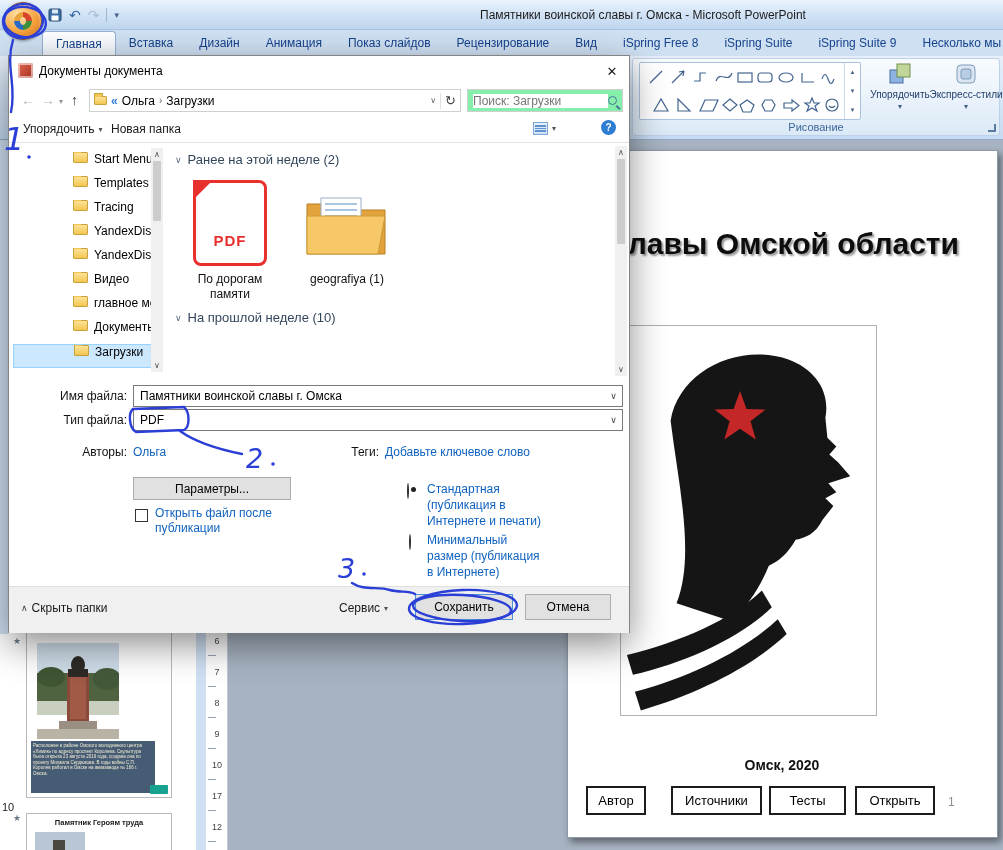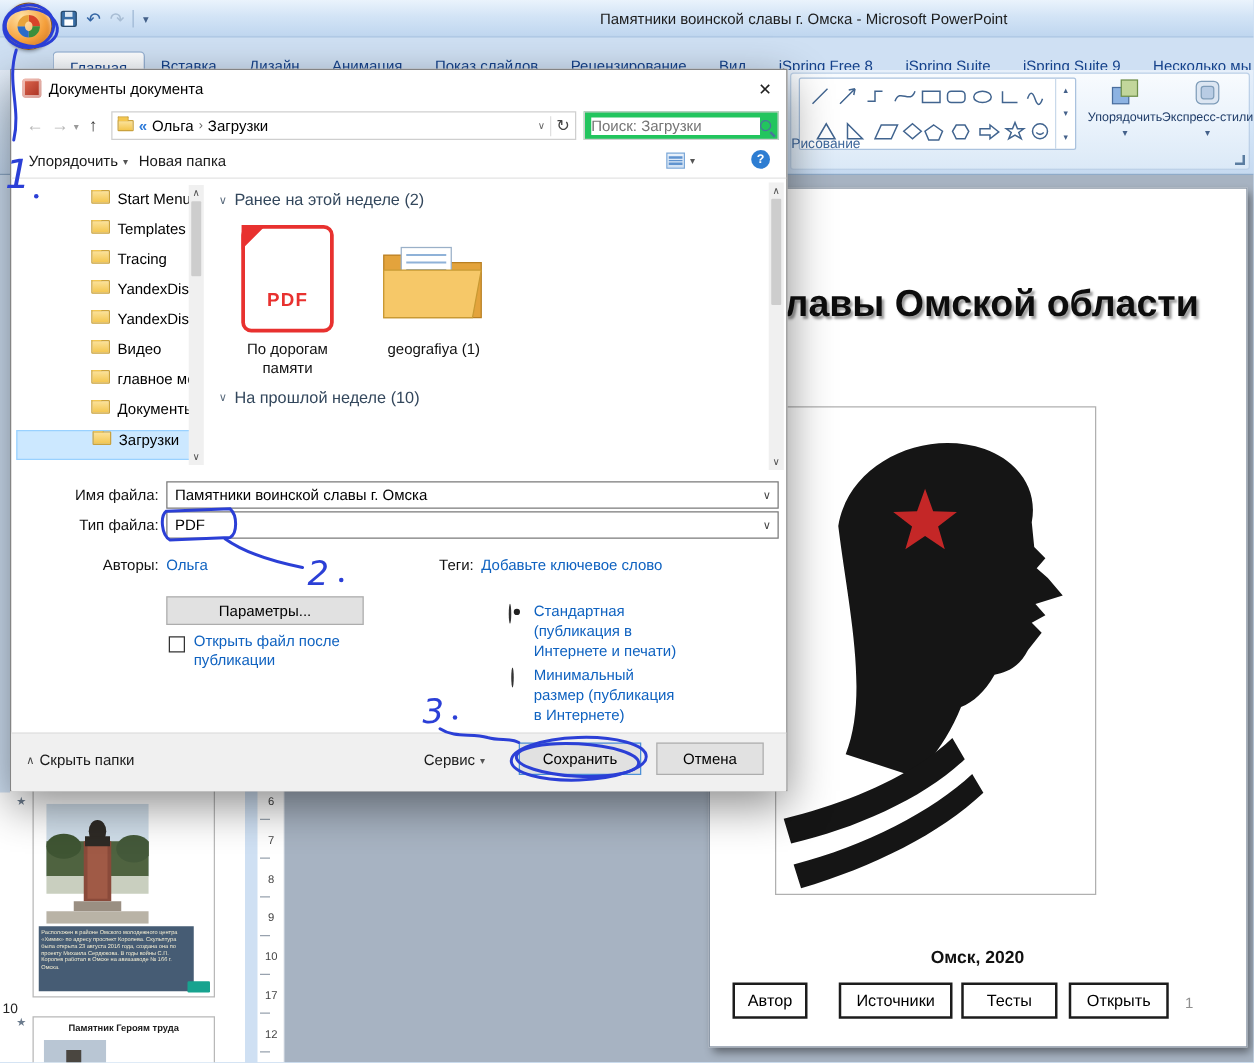--- a/index.html
+++ b/index.html
@@ -9,33 +9,33 @@
 
   
   .titlebar{left:0;top:0;width:1003px;height:30px;background:linear-gradient(#eaf3fc,#d3e4f6 45%,#bfd6ef);border-bottom:1px solid #a9c4e2}
   .wintitle{left:480px;top:8px;font-size:12px;color:#1c1c1c;white-space:nowrap}
   .officebtn{left:4px;top:2px;width:38px;height:38px;border-radius:50%;background:radial-gradient(circle at 35% 30%,#ffe2a4,#f5a03c 55%,#c56a1e);border:1px solid #8e5a1a;box-shadow:inset 0 2px 3px rgba(255,255,255,.7),0 1px 3px rgba(0,0,0,.4);z-index:12;display:flex;align-items:center;justify-content:center}
   .qat{left:48px;top:6px;height:18px;display:flex;align-items:center;gap:7px}
   .qico{font-size:14px;line-height:14px;cursor:default}
   .qsep{width:1px;height:14px;background:#9db7d3}
 
   
-  .tabstrip{left:42px;top:40px;width:961px;height:26px;display:flex;overflow:hidden}
+  .tabstrip{left:42px;top:30px;width:961px;height:26px;display:flex;overflow:hidden}
   .tab{padding:0 13px;height:26px;line-height:26px;font-size:12px;color:#15428b;white-space:nowrap}
   .tab.active{background:linear-gradient(#fdfeff,#f0f6fc);border:1px solid #96b1d2;border-bottom:none;border-radius:4px 4px 0 0;height:25px;margin-top:1px;line-height:24px}
 
   
   .band{left:0;top:56px;width:1003px;height:84px;background:linear-gradient(#e6effa,#d4e5f7 55%,#c6daf1);border-bottom:1px solid #8fabc9}
   .rgroup{left:632px;top:2px;width:368px;height:78px;background:linear-gradient(#f8fbfe,#e9f2fb 55%,#dbe9f7);border:1px solid #bdd1e8;border-radius:3px}
   .gallery{left:6px;top:3px;width:222px;height:58px;background:#fff;border:1px solid #aac2de;border-radius:2px;display:flex}
   .galscroll{width:16px;border-left:1px solid #c9d9ea;display:flex;flex-direction:column}
   .galscroll span{flex:1;display:flex;align-items:center;justify-content:center;font-size:7px;color:#44618a}
   .bigbtn{top:2px;width:66px;height:60px;display:flex;flex-direction:column;align-items:center;justify-content:flex-start;gap:2px}
   .bigbtn .lbl{font-size:10px;color:#1f3c68;white-space:nowrap}
-  .grouplbl{left:0;bottom:14px;width:100%;text-align:left;font-size:11px;color:#3f689c}
+  .grouplbl{left:0;bottom:2px;width:100%;text-align:center;font-size:11px;color:#3f689c}
   .launcher{right:3px;bottom:3px;width:8px;height:8px;border-right:2px solid #5a7ca0;border-bottom:2px solid #5a7ca0}
 
   
   .slidespane{left:0;top:140px;width:196px;height:710px;background:#fff}
   .panesplit{left:196px;top:140px;width:10px;height:710px;background:#cfe0f3}
   .ruler{left:206px;top:140px;width:22px;height:710px;background:#fff;border-right:1px solid #c2cbd6}
   .editor{left:228px;top:140px;width:775px;height:710px;background:#a7b3c2}
   .leftsliver{left:0;top:140px;width:8px;height:494px;background:#cfe0f3}
   .rulernum{width:22px;text-align:center;font-size:9px;color:#444}
   .rulertick{left:208px;width:8px;height:1px;background:#98a2ae}
@@ -56,21 +56,21 @@
   .thumb2title{position:absolute;left:0;top:4px;width:100%;text-align:center;font-size:7.5px;font-weight:bold;color:#1a1a1a}
 
   
   .dlg{left:8px;top:55px;width:622px;height:578px;background:#fff;border:1px solid #848484;box-shadow:0 12px 34px rgba(0,0,0,.45);z-index:20}
   .dlgtitle{left:30px;top:8px;font-size:12px;color:#000}
   .dlgico{left:9px;top:7px;width:15px;height:15px;border-radius:2px;background:linear-gradient(135deg,#e06a52,#a62e1f);box-shadow:inset 0 0 0 2px rgba(255,255,255,.55)}
   .dclose{left:590px;top:4px;width:26px;height:22px;display:flex;align-items:center;justify-content:center;font-size:13px;color:#222}
   .navico{font-size:14px;color:#b8b8b8}
   .navico.on{color:#333}
   .addr{left:80px;top:33px;width:372px;height:23px;border:1px solid #cfcfcf;background:#fff;display:flex;align-items:center;padding:0 4px;gap:4px}
-  .search{left:458px;top:33px;width:156px;height:23px;border:1px solid #cfcfcf;background:#22c55e;display:flex;align-items:center;padding:0 5px}
+  .search{left:458px;top:33px;width:156px;height:23px;border:1px solid #cfcfcf;background:#86efac;display:flex;align-items:center;padding:0 5px}
   .search input{border:none;outline:none;flex:1;font-size:12px;color:#555;font-family:"Liberation Sans",sans-serif;width:110px}
   .mag{width:9px;height:9px;border:1.6px solid #49759c;border-radius:50%;position:relative;flex:none}
   .mag::after{content:"";position:absolute;left:8px;top:8px;width:5px;height:1.6px;background:#49759c;transform:rotate(45deg);transform-origin:0 0}
   .tbartxt{font-size:12px;color:#1a1a1a;display:flex;align-items:center;gap:4px}
   .helpcirc{width:15px;height:15px;border-radius:50%;background:#2d7dd2;color:#fff;font-size:10px;font-weight:bold;display:flex;align-items:center;justify-content:center}
   .viewsico{width:15px;height:13px;border:1px solid #7aa7d8;background:linear-gradient(#eaf2fb,#cfe0f3);display:flex;flex-direction:column;justify-content:space-evenly;padding:1px}
   .viewsico i{display:block;height:1.5px;background:#5f93cf}
   .fico{width:15px;height:11px;background:linear-gradient(#fbe29a,#f3c64f);border:1px solid #caa23d;border-radius:1px;position:relative;flex:none}
   .fico::before{content:"";position:absolute;left:-1px;top:-4px;width:7px;height:3px;background:#f3c64f;border:1px solid #caa23d;border-bottom:none;border-radius:1px 1px 0 0}
   .tree-item{left:4px;width:140px;height:24px;display:flex;align-items:flex-start;gap:6px;padding-left:60px;font-size:12px;white-space:nowrap;overflow:hidden}

